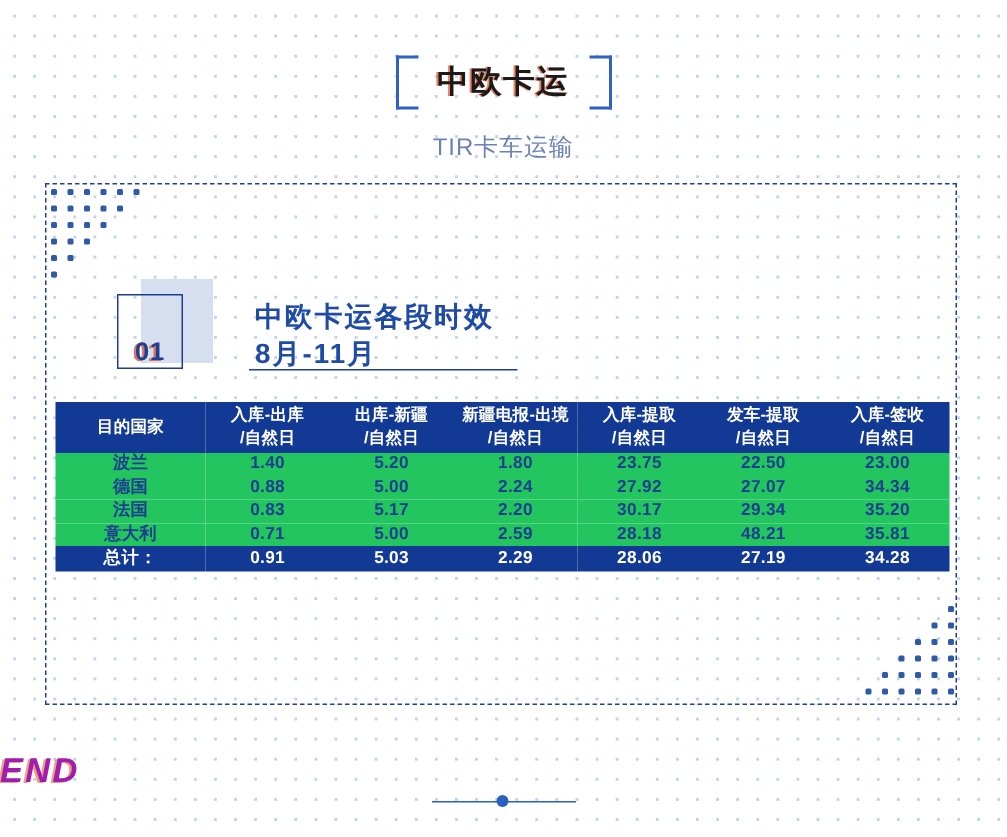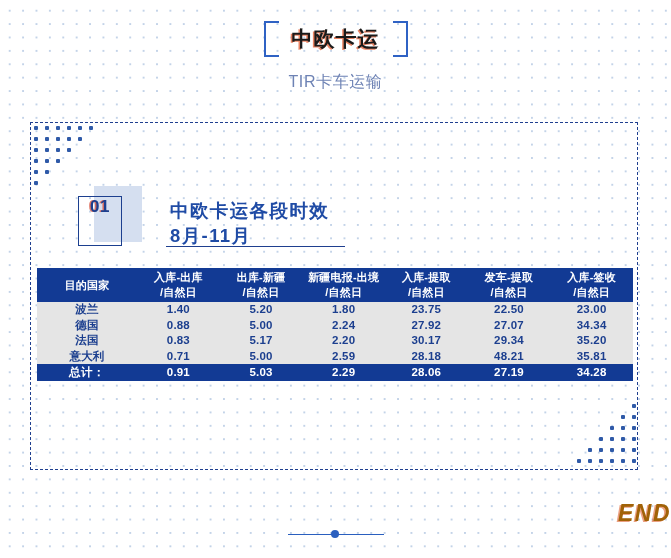--- a/index.html
+++ b/index.html
@@ -17,21 +17,21 @@
     background-position: 3px 4px;
     font-family: "Liberation Sans", "DejaVu Sans", sans-serif;
     position: relative;
     -webkit-font-smoothing: none;
   }
 
   
   .header {
     position: absolute;
     left: 0;
-    top: 0;
+    top: 16px;
     width: 671px;
     height: 110px;
   }
   .brand-wrap {
     position: absolute;
     left: 0;
     right: 0;
     top: 20px;
     display: flex;
     justify-content: center;
@@ -124,21 +124,21 @@
   .badge-box {
     position: absolute;
     left: 0;
     top: 6px;
     width: 44px;
     height: 50px;
     border: 1.6px solid #1c3f8f;
     box-sizing: border-box;
     background: transparent;
     display: flex;
-    align-items: flex-start;
+    align-items: flex-end;
     justify-content: center;
   }
   .badge-num {
     font-size: 17px;
     font-weight: bold;
     color: #1c3f8f;
     text-shadow: -1.6px 0.4px 0 rgba(214, 72, 50, 0.75);
     letter-spacing: 0.5px;
   }
   .sec-title {
@@ -186,21 +186,21 @@
     font-size: 11px;
     font-weight: bold;
     text-align: center;
     height: 34px;
     line-height: 15px;
     letter-spacing: 0.2px;
     vertical-align: middle;
   }
   thead th .hl2 { display: block; }
   tbody tr {
-    background: #e5e5e5;
+    background: #22c55e;
   }
   tbody td {
     font-size: 11.5px;
     font-weight: bold;
     color: #1c3f8f;
     text-align: center;
     height: 15.5px;
     line-height: 15.5px;
     letter-spacing: 0.2px;
   }
@@ -224,25 +224,25 @@
     left: 0;
     right: 0;
     top: 500px;
     height: 58px;
   }
   .end-text {
     position: absolute;
     left: 0;
     right: 0;
     top: 0;
-    text-align: right;
+    text-align: left;
     font-size: 23px;
     font-weight: bold;
     font-style: italic;
-    color: #a16207;
+    color: #a21caf;
     letter-spacing: 1.5px;
     text-shadow: -1.6px 0.8px 0 rgba(222, 96, 46, 0.6);
   }
   .end-rule {
     position: absolute;
     left: 288px;
     top: 34px;
     width: 96px;
     height: 1.4px;
     background: #2a5fbf;

